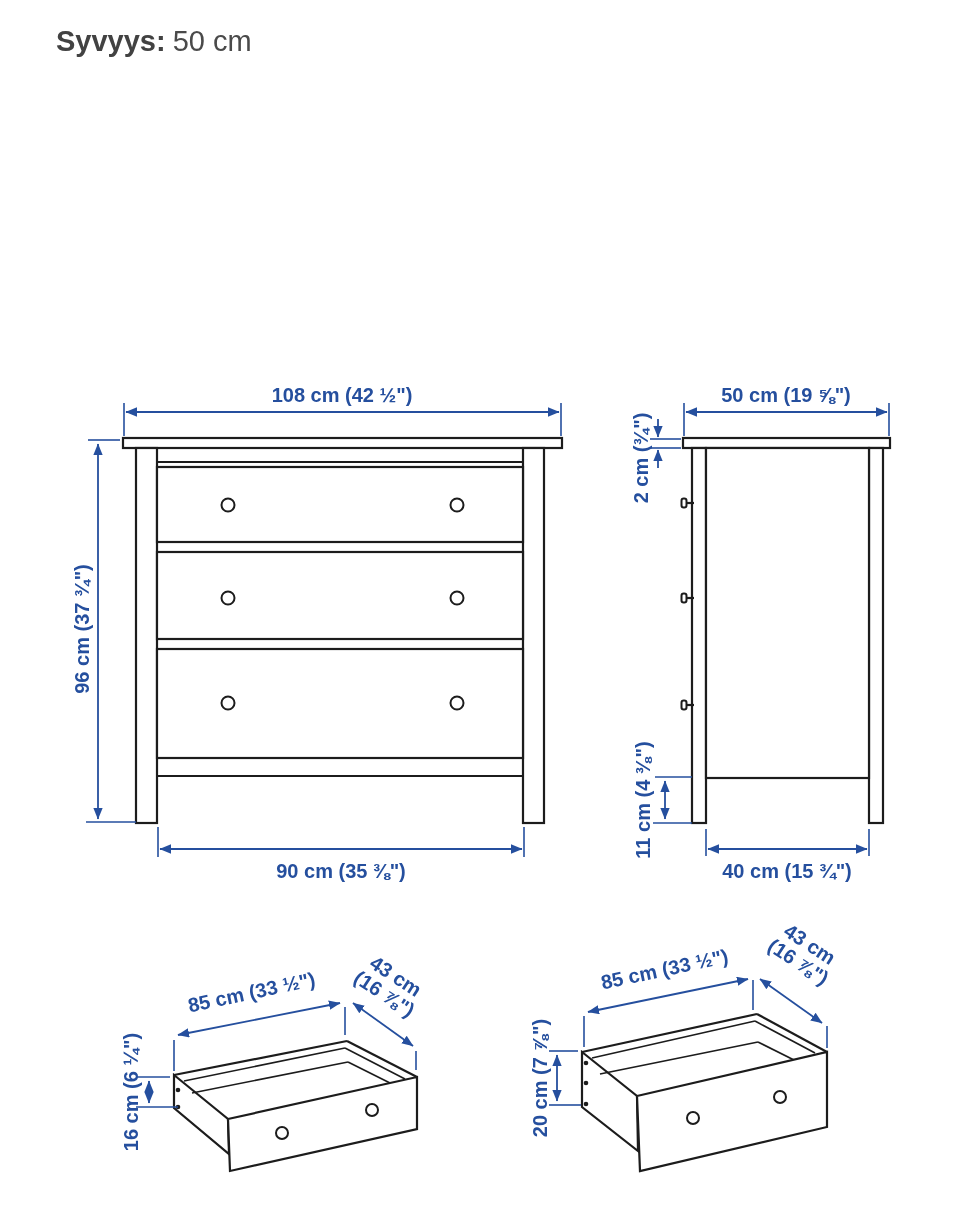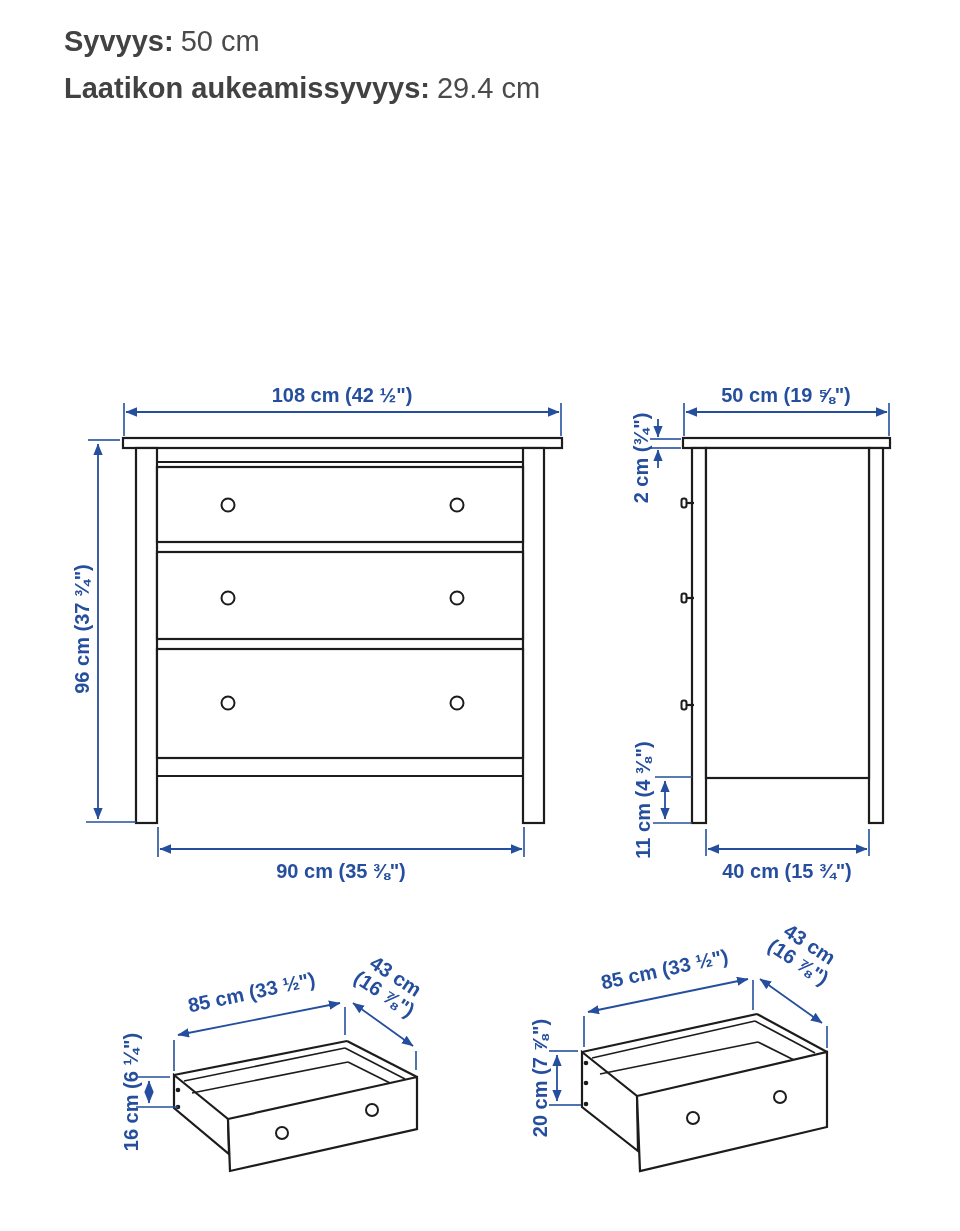--- a/index.html
+++ b/index.html
@@ -1,36 +1,35 @@
 <!DOCTYPE html>
 <html><head>
 <meta charset="utf-8">
 <style>
   html,body{margin:0;padding:0;background:#ffffff;}
   body{width:960px;height:1231px;position:relative;font-family:"Liberation Sans","DejaVu Sans",sans-serif;overflow:hidden;}
-  .specs{position:absolute;left:56px;top:18px;margin-left:8px;}
+  .specs{position:absolute;left:56px;top:18px;}
   .spec-line{font-size:29px;line-height:46.5px;color:#464646;white-space:nowrap;}
   .spec-label{font-weight:700;color:#424242;}
   .spec-value{font-weight:400;margin-left:7px;color:#4a4a4a;}
   svg{position:absolute;left:0;top:0;}
   .outl{stroke:#1c1c1c;stroke-width:2.2;fill:#ffffff;stroke-linejoin:miter;}
   .outl-line{stroke:#1c1c1c;stroke-width:2.2;fill:none;}
   .inner-line{stroke:#1c1c1c;stroke-width:1.6;fill:none;}
   .dim{stroke:#254f9e;stroke-width:1.8;fill:none;}
   .tick{stroke:#254f9e;stroke-width:1.6;fill:none;}
   .dimtext{fill:#254f9e;font-size:20px;font-weight:700;}
   .dot{fill:#1c1c1c;stroke:none;}
   .knob{stroke:#1c1c1c;stroke-width:2;fill:#ffffff;}
 </style>
 </head>
 <body>
 
 <div class="specs">
   <div class="spec-line"><span class="spec-label">Syvyys:</span><span class="spec-value">50 cm</span></div>
-  <div class="spec-line"><span class="spec-label">Laatikon aukeamissyvyys:</span><span class="spec-value">29.4 cm</span></div>
 </div>
 
 <svg width="960" height="1231" viewBox="0 0 960 1231">
   <defs>
     <marker id="arrow" viewBox="0 0 10 8" refX="9.5" refY="4" markerWidth="6.5" markerHeight="5.2" orient="auto-start-reverse">
       <path d="M0,0 L10,4 L0,8 Z" fill="#254f9e"></path>
     </marker>
   </defs>
 
   <g>

